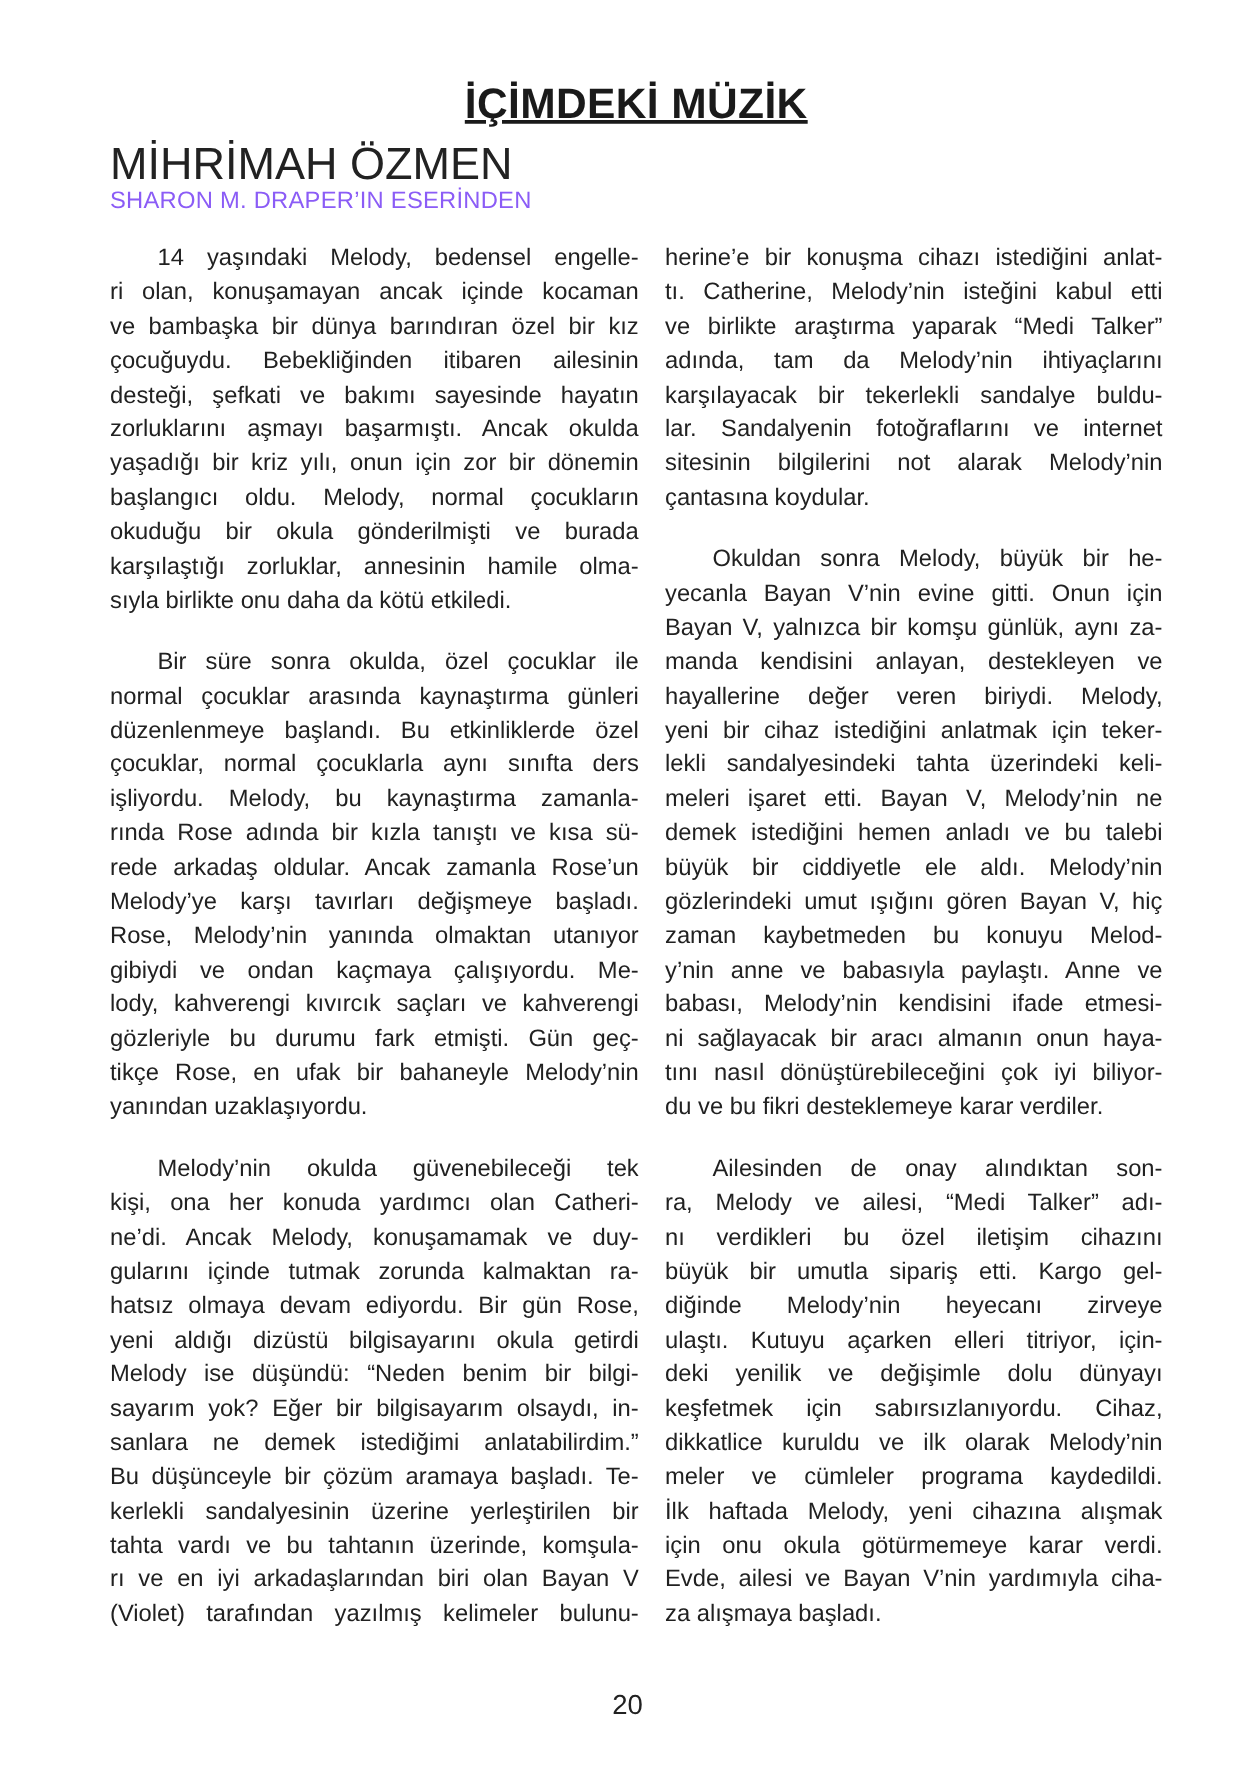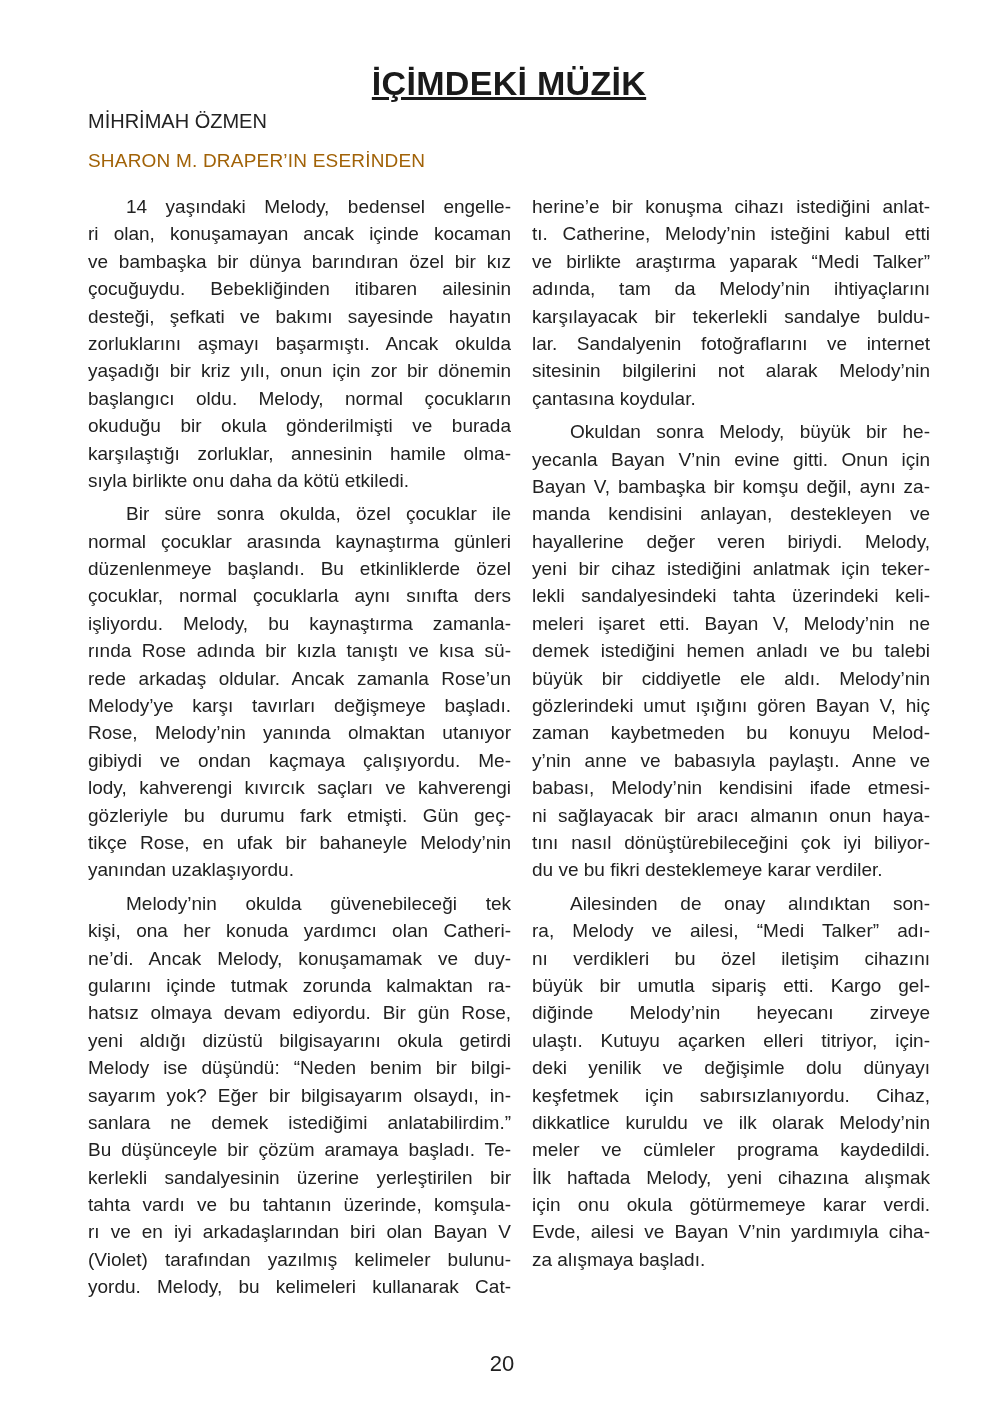--- a/index.html
+++ b/index.html
@@ -22,45 +22,45 @@
     font-size: 34px;
     font-weight: 700;
     color: #1a1a1a;
     letter-spacing: 0.3px;
     text-decoration: underline;
   }
   .author {
     position: absolute;
     left: 88px;
     top: 110px;
-    font-size: 20px;
+    font-size: 36px;
     font-weight: 400;
     color: #222222;
   }
   .source {
     position: absolute;
     left: 88px;
     top: 150px;
     font-size: 19px;
     font-weight: 400;
-    color: #a16207;
+    color: #8b5cf6;
     letter-spacing: 0.2px;
   }
   .columns {
     position: absolute;
     left: 88px;
     top: 193px;
     width: 842px;
     display: flex;
     gap: 21px;
   }
   .col { font-size: 19px; }
   .col-left  { width: 423px; }
   .col-right { width: 398px; }
-  .para + .para { margin-top: 6px; }
+  .para + .para { margin-top: 22px; }
   .line {
     height: 27.4px;
     line-height: 27.4px;
     text-align: justify;
     text-align-last: justify;
     overflow: hidden;
     white-space: normal;
   }
   .line.last { text-align-last: left; }
   .line.indent { text-indent: 38px; }
@@ -120,38 +120,37 @@
           <div class="line">hatsız olmaya devam ediyordu. Bir gün Rose,</div>
           <div class="line">yeni aldığı dizüstü bilgisayarını okula getirdi</div>
           <div class="line">Melody ise düşündü: “Neden benim bir bilgi-</div>
           <div class="line">sayarım yok? Eğer bir bilgisayarım olsaydı, in-</div>
           <div class="line">sanlara ne demek istediğimi anlatabilirdim.”</div>
           <div class="line">Bu düşünceyle bir çözüm aramaya başladı. Te-</div>
           <div class="line">kerlekli sandalyesinin üzerine yerleştirilen bir</div>
           <div class="line">tahta vardı ve bu tahtanın üzerinde, komşula-</div>
           <div class="line">rı ve en iyi arkadaşlarından biri olan Bayan V</div>
           <div class="line">(Violet) tarafından yazılmış kelimeler bulunu-</div>
-          <div class="line">yordu. Melody, bu kelimeleri kullanarak Cat-</div>
         </div>
       </div>
     <div class="col col-right" id="col-right">
         <div class="para">
           <div class="line">herine’e bir konuşma cihazı istediğini anlat-</div>
           <div class="line">tı. Catherine, Melody’nin isteğini kabul etti</div>
           <div class="line">ve birlikte araştırma yaparak “Medi Talker”</div>
           <div class="line">adında, tam da Melody’nin ihtiyaçlarını</div>
           <div class="line">karşılayacak bir tekerlekli sandalye buldu-</div>
           <div class="line">lar. Sandalyenin fotoğraflarını ve internet</div>
           <div class="line">sitesinin bilgilerini not alarak Melody’nin</div>
           <div class="line last">çantasına koydular.</div>
         </div>
         <div class="para">
           <div class="line indent">Okuldan sonra Melody, büyük bir he-</div>
           <div class="line">yecanla Bayan V’nin evine gitti. Onun için</div>
-          <div class="line">Bayan V, bambaşka bir komşu değil, aynı za-</div>
+          <div class="line">Bayan V, yalnızca bir komşu günlük, aynı za-</div>
           <div class="line">manda kendisini anlayan, destekleyen ve</div>
           <div class="line">hayallerine değer veren biriydi. Melody,</div>
           <div class="line">yeni bir cihaz istediğini anlatmak için teker-</div>
           <div class="line">lekli sandalyesindeki tahta üzerindeki keli-</div>
           <div class="line">meleri işaret etti. Bayan V, Melody’nin ne</div>
           <div class="line">demek istediğini hemen anladı ve bu talebi</div>
           <div class="line">büyük bir ciddiyetle ele aldı. Melody’nin</div>
           <div class="line">gözlerindeki umut ışığını gören Bayan V, hiç</div>
           <div class="line">zaman kaybetmeden bu konuyu Melod-</div>
           <div class="line">y’nin anne ve babasıyla paylaştı. Anne ve</div>

